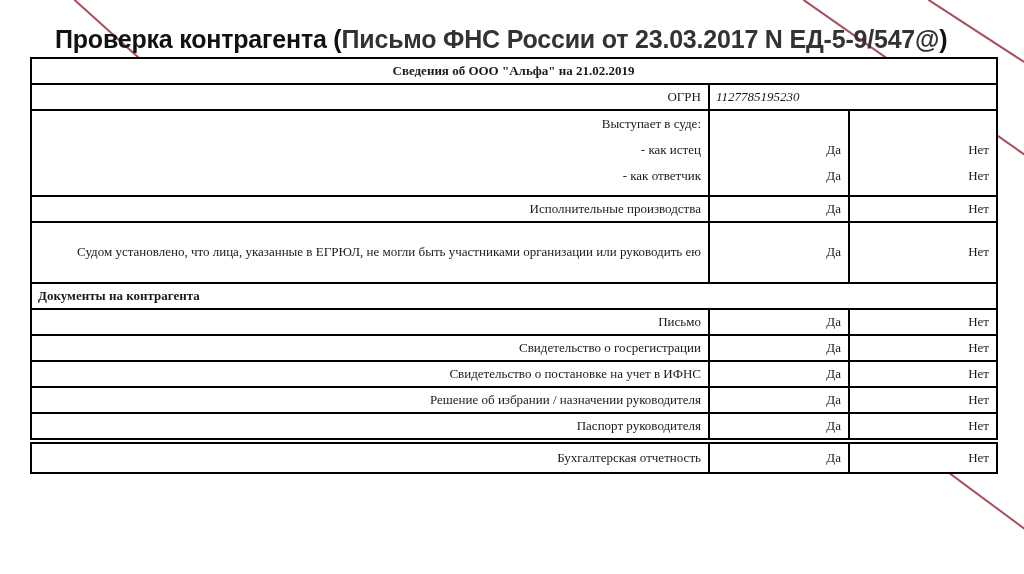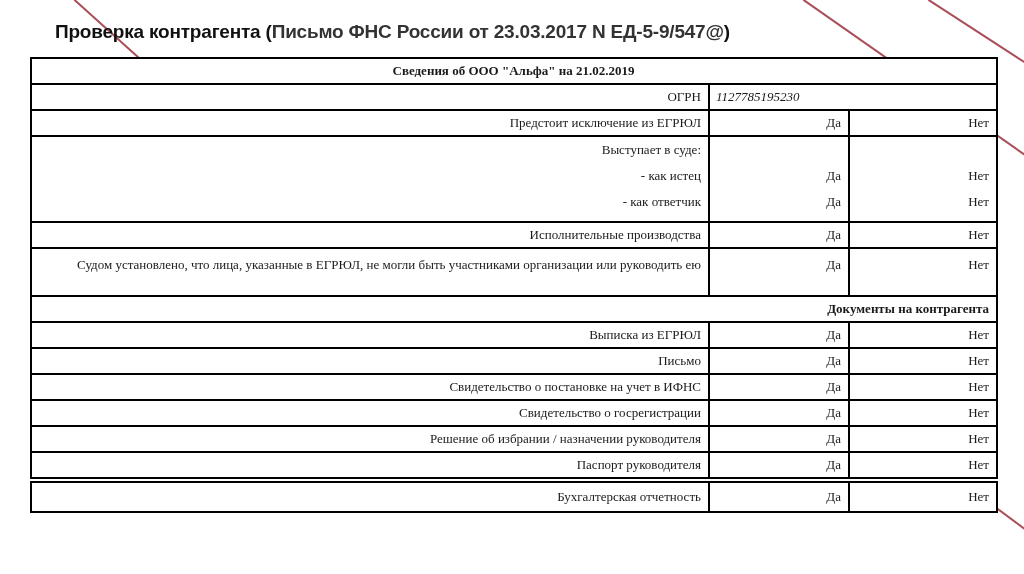--- a/index.html
+++ b/index.html
@@ -22,21 +22,21 @@
   #line2 { left: 804px; top: -1px;  width: 430px; transform: rotate(35deg); }
   #line3 { left: 929px; top: -1px;  width: 170px; transform: rotate(33deg); }
   #line4 { left: 690px; top: 280px; width: 560px; transform: rotate(36.5deg); }
 
   .page-title {
     position: absolute;
     left: 55px; top: 8px;
     z-index: 3;
     font-family: "Liberation Sans", sans-serif;
     font-weight: bold;
-    font-size: 19px;
+    font-size: 25px;
     color: #111111;
     white-space: nowrap;
     letter-spacing: -0.2px;
   }
   .page-title .ref { color: #333333; }
 
   table.doc {
     position: absolute;
     left: 30px; top: 57px;
     width: 966px;
@@ -49,27 +49,27 @@
   }
   table.doc td {
     border: 2px solid #000000;
     height: 24px;
     padding: 0 7px 0 6px;
     vertical-align: middle;
     background: #ffffff;
     overflow: hidden;
   }
   td.c-header { text-align: center; font-weight: bold; height: 25px; }
-  td.c-section { font-weight: bold; text-align: right; }
+  td.c-section { font-weight: bold; }
   td.c-label { text-align: right; }
   td.c-value { text-align: left; font-style: italic; }
   td.c-yes, td.c-no { text-align: right; }
   tr.r-multi td { height: 78px; vertical-align: bottom; padding-bottom: 6px; }
   tr.r-multi td div { line-height: 26px; height: 26px; }
-  tr.r-tall td { height: 38px; vertical-align: top; padding-top: 8px; }
+  tr.r-tall td { height: 38px; vertical-align: top; padding-top: 21px; }
   tr.r-cut td { border-top: 6px double #000000; height: 28px; }
   col.col-label { width: 678px; }
   col.col-yes { width: 140px; }
   col.col-no { width: 148px; }
 </style>
 </head>
 <body>
 
 <div id="line1" class="bg-line"></div>
 <div id="line2" class="bg-line"></div>
@@ -84,25 +84,20 @@
       <col class="col-yes">
       <col class="col-no">
   </colgroup>
   <tbody id="tbl-body">
       <tr>
         <td class="c-header" colspan="3">Сведения об ООО "Альфа" на 21.02.2019</td>
       </tr>
       <tr>
         <td class="c-label">ОГРН</td>
         <td class="c-value" colspan="2">1127785195230</td>
-      </tr>
-      <tr>
-        <td class="c-label">Предстоит исключение из ЕГРЮЛ</td>
-        <td class="c-yes">Да</td>
-        <td class="c-no">Нет</td>
       </tr>
       <tr class="r-multi">
         <td class="c-label">
           <div>Выступает в суде:</div>
           <div>- как истец</div>
           <div>- как ответчик</div>
         </td>
         <td class="c-yes">
           <div></div>
           <div>Да</div>
@@ -121,36 +116,31 @@
       </tr>
       <tr class="r-tall">
         <td class="c-label">Судом установлено, что лица, указанные в ЕГРЮЛ, не могли быть участниками организации или руководить ею</td>
         <td class="c-yes">Да</td>
         <td class="c-no">Нет</td>
       </tr>
       <tr>
         <td class="c-section" colspan="3">Документы на контрагента</td>
       </tr>
       <tr>
-        <td class="c-label">Выписка из ЕГРЮЛ</td>
-        <td class="c-yes">Да</td>
-        <td class="c-no">Нет</td>
-      </tr>
-      <tr>
         <td class="c-label">Письмо</td>
         <td class="c-yes">Да</td>
         <td class="c-no">Нет</td>
       </tr>
       <tr>
-        <td class="c-label">Свидетельство о постановке на учет в ИФНС</td>
+        <td class="c-label">Свидетельство о госрегистрации</td>
         <td class="c-yes">Да</td>
         <td class="c-no">Нет</td>
       </tr>
       <tr>
-        <td class="c-label">Свидетельство о госрегистрации</td>
+        <td class="c-label">Свидетельство о постановке на учет в ИФНС</td>
         <td class="c-yes">Да</td>
         <td class="c-no">Нет</td>
       </tr>
       <tr>
         <td class="c-label">Решение об избрании / назначении руководителя</td>
         <td class="c-yes">Да</td>
         <td class="c-no">Нет</td>
       </tr>
       <tr>
         <td class="c-label">Паспорт руководителя</td>

